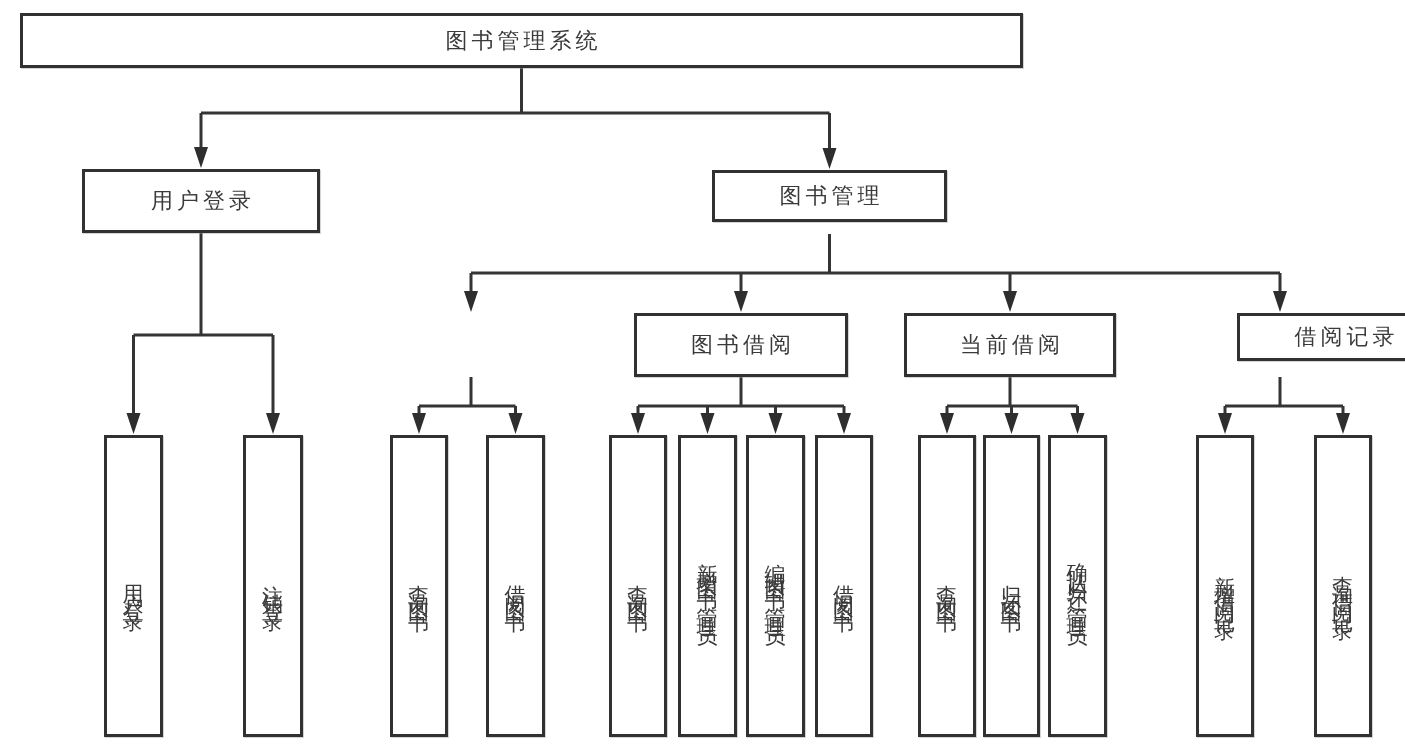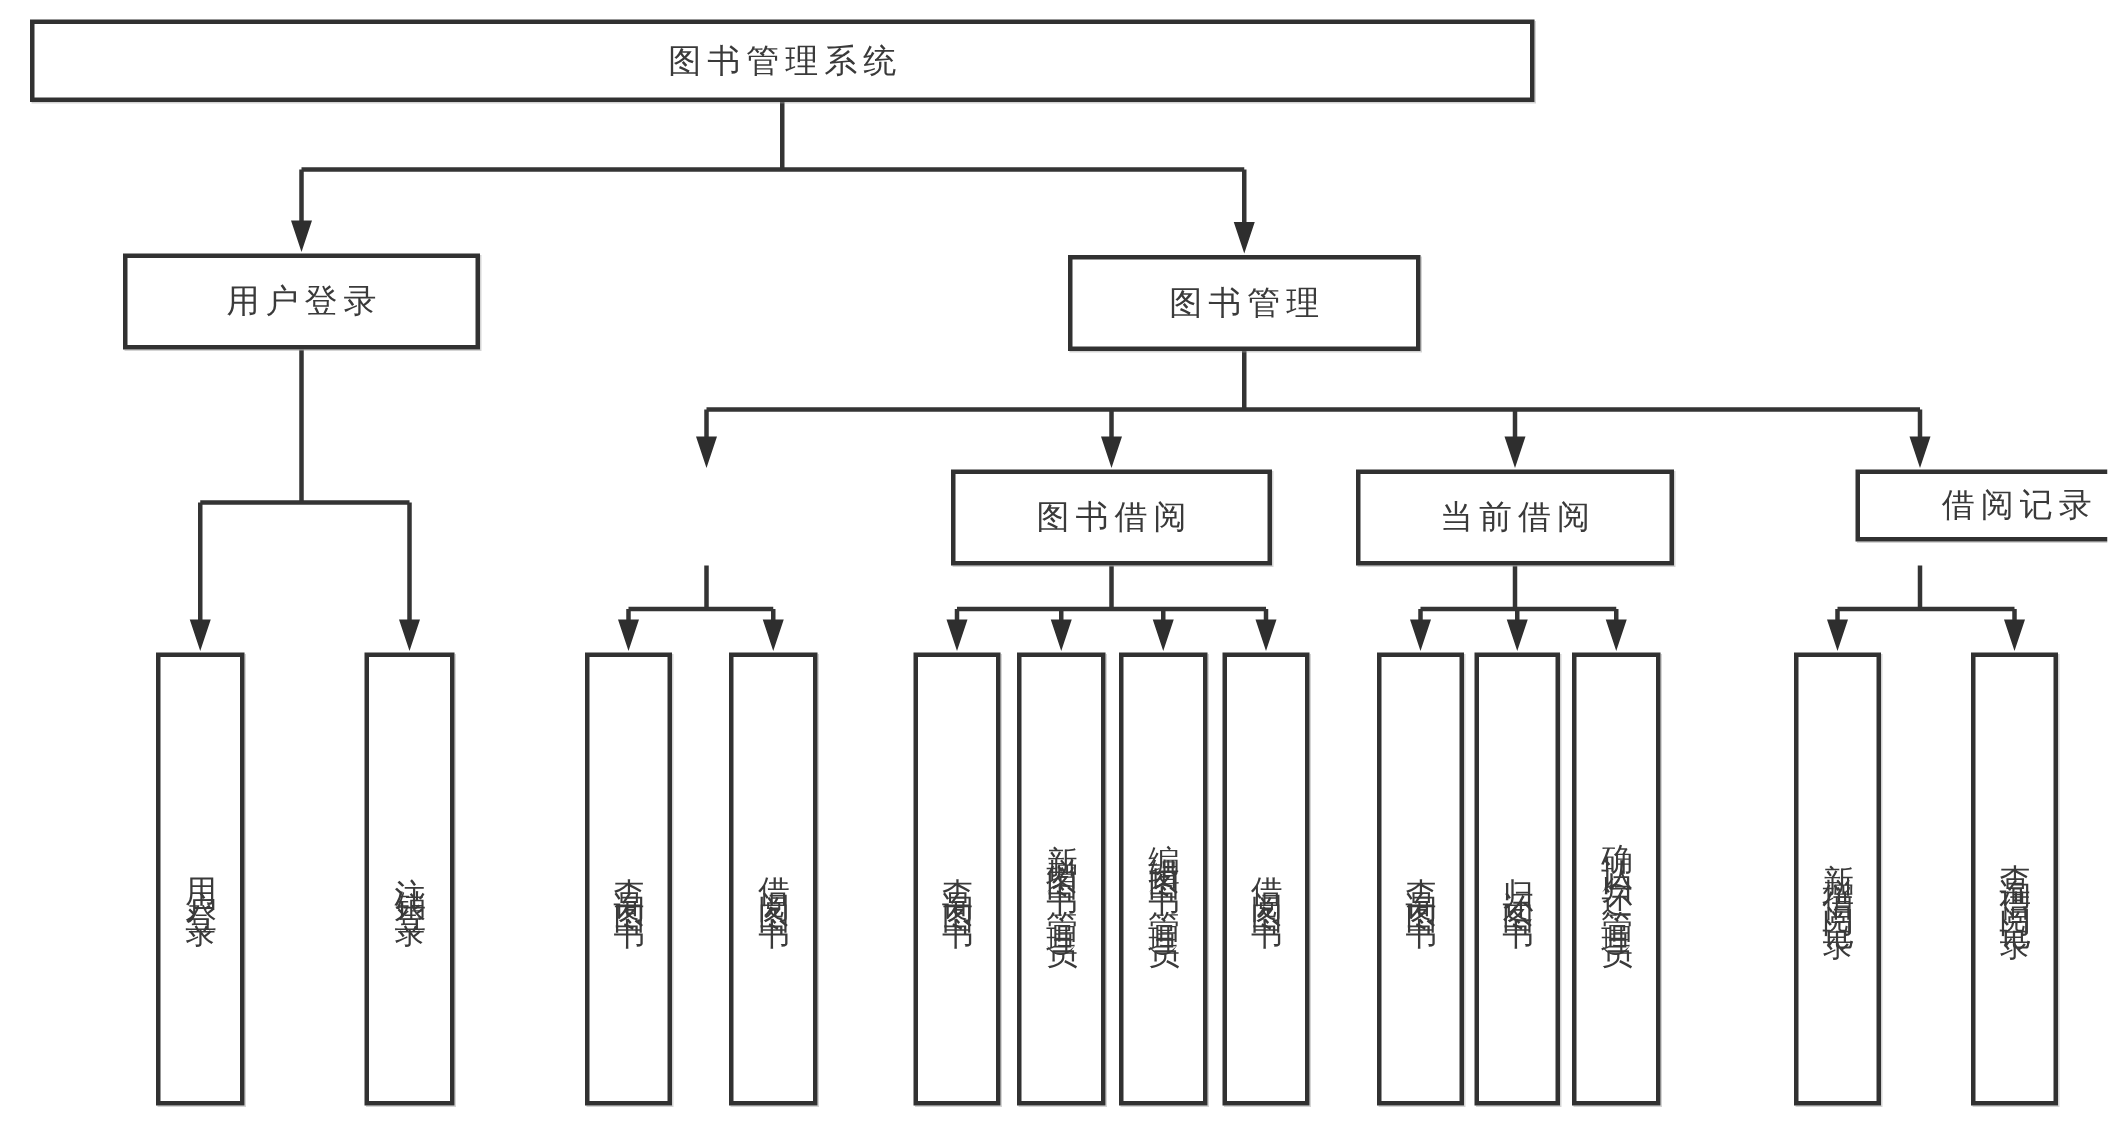--- a/index.html
+++ b/index.html
@@ -114,21 +114,21 @@
       M1336 413 L1350 413 L1343 434 Z"></path>
   </svg>
 
   <div class="box hbox" style="left:20px; top:13px; width:1003px; height:55px;">
     <span>图书管理系统</span>
   </div>
 
   <div class="box hbox" style="left:82px; top:169px; width:238px; height:64px;">
     <span>用户登录</span>
   </div>
-  <div class="box hbox" style="left:712px; top:170px; width:235px; height:64px;justify-content:center;">
+  <div class="box hbox" style="left:712px; top:170px; width:235px; height:52px;justify-content:center;">
     <span>图书管理</span>
   </div>
 
   <div class="box hbox" style="left:634px; top:313px; width:214px; height:64px;">
     <span>图书借阅</span>
   </div>
   <div class="box hbox" style="left:904px; top:313px; width:212px; height:64px;">
     <span>当前借阅</span>
   </div>
   <div class="box hbox" style="left:1237px; top:313px; width:215px; height:48px;">

